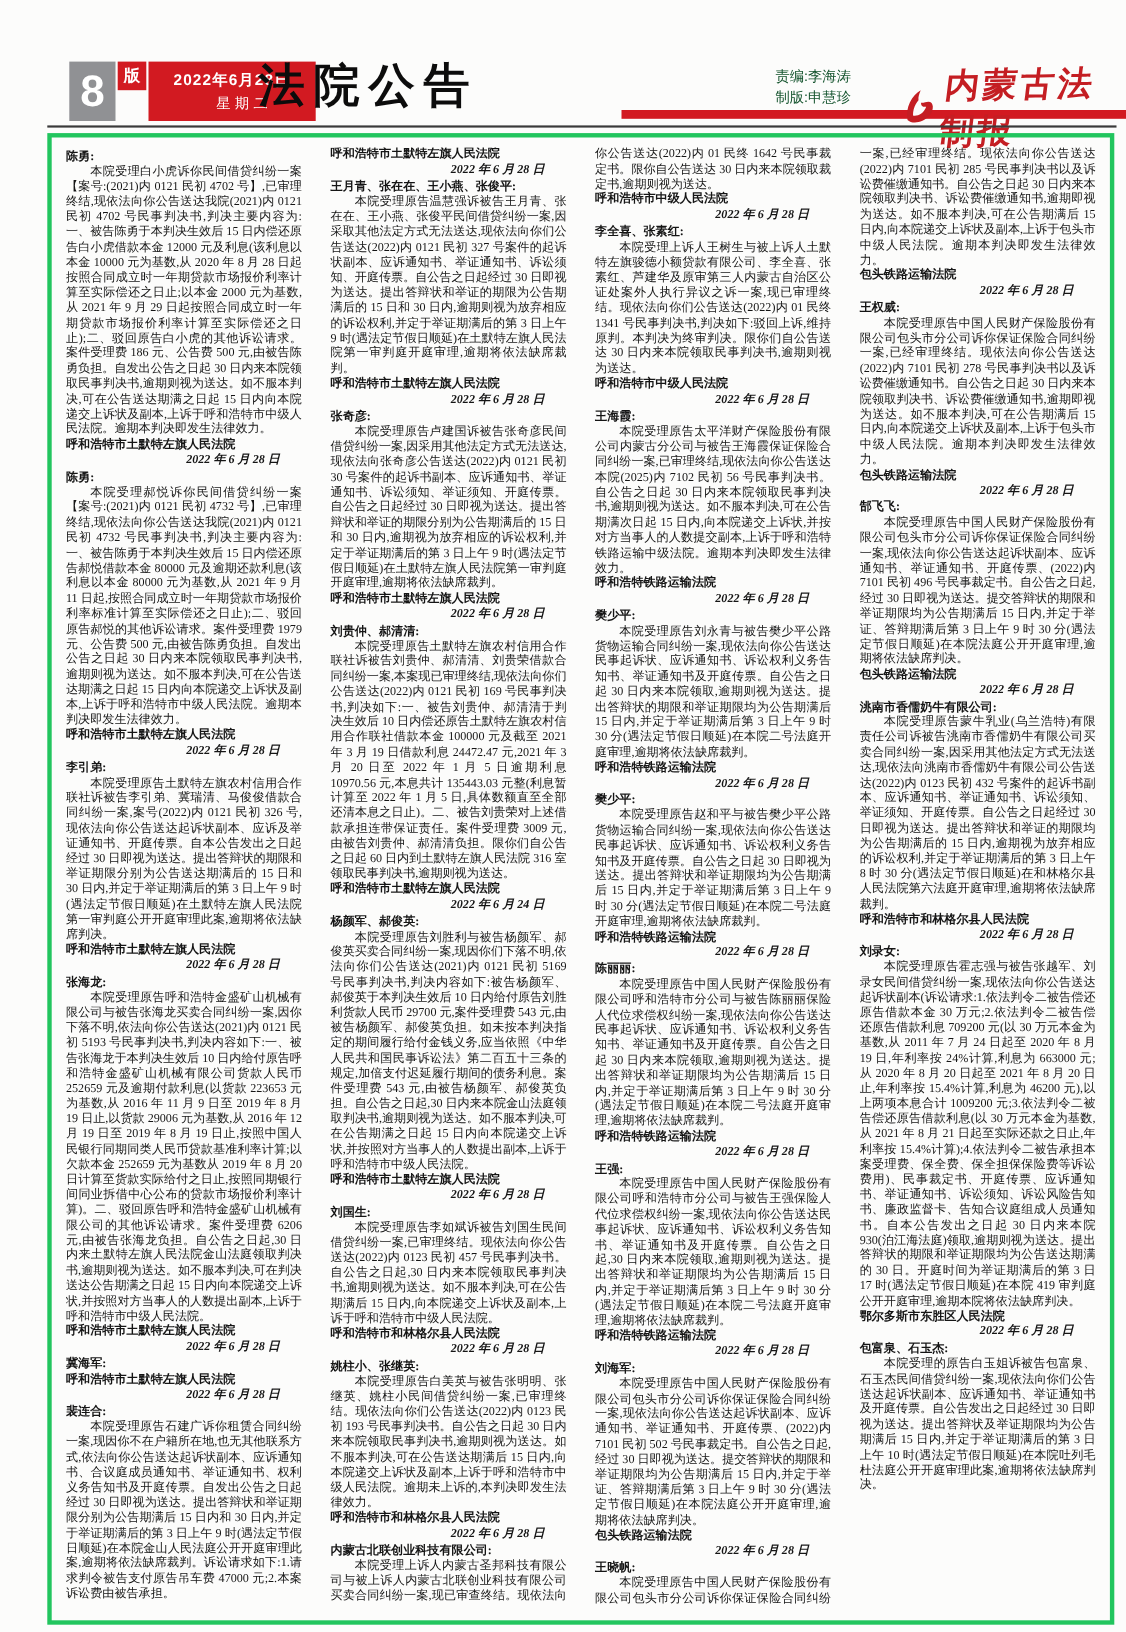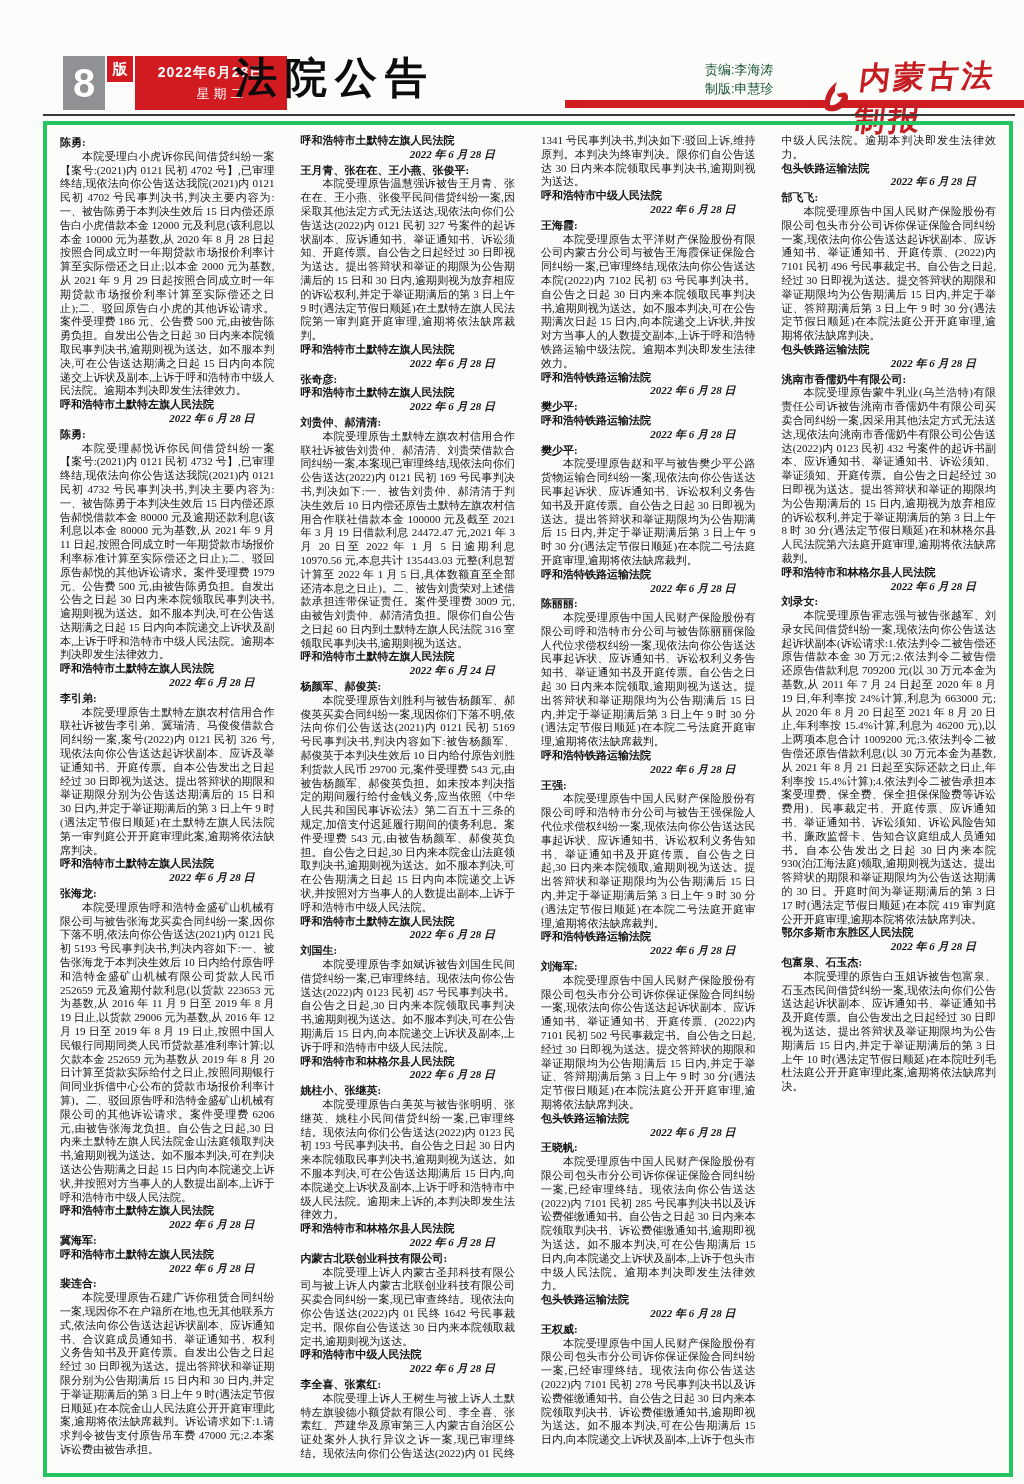--- a/index.html
+++ b/index.html
@@ -117,20 +117,21 @@
 
     <div class="ann">
       <div class="ann-to">王月青、张在在、王小燕、张俊平:</div>
       <div class="ann-body">本院受理原告温慧强诉被告王月青、张在在、王小燕、张俊平民间借贷纠纷一案,因采取其他法定方式无法送达,现依法向你们公告送达(2022)内 0121 民初 327 号案件的起诉状副本、应诉通知书、举证通知书、诉讼须知、开庭传票。自公告之日起经过 30 日即视为送达。提出答辩状和举证的期限为公告期满后的 15 日和 30 日内,逾期则视为放弃相应的诉讼权利,并定于举证期满后的第 3 日上午 9 时(遇法定节假日顺延)在土默特左旗人民法院第一审判庭开庭审理,逾期将依法缺席裁判。</div>
       <div class="ann-court">呼和浩特市土默特左旗人民法院</div>
       <div class="ann-date">2022 年 6 月 28 日</div>
     </div>
 
     <div class="ann">
       <div class="ann-to">张奇彦:</div>
+      <div class="ann-body">本院受理原告卢建国诉被告张奇彦民间借贷纠纷一案,因采用其他法定方式无法送达,现依法向张奇彦公告送达(2022)内 0121 民初 30 号案件的起诉书副本、应诉通知书、举证通知书、诉讼须知、举证须知、开庭传票。自公告之日起经过 30 日即视为送达。提出答辩状和举证的期限分别为公告期满后的 15 日和 30 日内,逾期视为放弃相应的诉讼权利,并定于举证期满后的第 3 日上午 9 时(遇法定节假日顺延)在土默特左旗人民法院第一审判庭开庭审理,逾期将依法缺席裁判。</div>
       <div class="ann-court">呼和浩特市土默特左旗人民法院</div>
       <div class="ann-date">2022 年 6 月 28 日</div>
     </div>
 
     <div class="ann">
       <div class="ann-to">刘贵仲、郝清清:</div>
       <div class="ann-body">本院受理原告土默特左旗农村信用合作联社诉被告刘贵仲、郝清清、刘贵荣借款合同纠纷一案,本案现已审理终结,现依法向你们公告送达(2022)内 0121 民初 169 号民事判决书,判决如下:一、被告刘贵仲、郝清清于判决生效后 10 日内偿还原告土默特左旗农村信用合作联社借款本金 100000 元及截至 2021 年 3 月 19 日借款利息 24472.47 元,2021 年 3 月 20 日至 2022 年 1 月 5 日逾期利息 10970.56 元,本息共计 135443.03 元整(利息暂计算至 2022 年 1 月 5 日,具体数额直至全部还清本息之日止)。二、被告刘贵荣对上述借款承担连带保证责任。案件受理费 3009 元,由被告刘贵仲、郝清清负担。限你们自公告之日起 60 日内到土默特左旗人民法院 316 室领取民事判决书,逾期则视为送达。</div>
       <div class="ann-court">呼和浩特市土默特左旗人民法院</div>
       <div class="ann-date">2022 年 6 月 24 日</div>
     </div>
@@ -165,27 +166,28 @@
 
     <div class="ann">
       <div class="ann-to">李全喜、张素红:</div>
       <div class="ann-body">本院受理上诉人王树生与被上诉人土默特左旗骏德小额贷款有限公司、李全喜、张素红、芦建华及原审第三人内蒙古自治区公证处案外人执行异议之诉一案,现已审理终结。现依法向你们公告送达(2022)内 01 民终 1341 号民事判决书,判决如下:驳回上诉,维持原判。本判决为终审判决。限你们自公告送达 30 日内来本院领取民事判决书,逾期则视为送达。</div>
       <div class="ann-court">呼和浩特市中级人民法院</div>
       <div class="ann-date">2022 年 6 月 28 日</div>
     </div>
 
     <div class="ann">
       <div class="ann-to">王海霞:</div>
-      <div class="ann-body">本院受理原告太平洋财产保险股份有限公司内蒙古分公司与被告王海霞保证保险合同纠纷一案,已审理终结,现依法向你公告送达本院(2022)内 7102 民初 63 号民事判决书。自公告之日起 30 日内来本院领取民事判决书,逾期则视为送达。如不服本判决,可在公告期满次日起 15 日内,向本院递交上诉状,并按对方当事人的人数提交副本,上诉于呼和浩特铁路运输中级法院。逾期本判决即发生法律效力。</div>
+      <div class="ann-body">本院受理原告太平洋财产保险股份有限公司内蒙古分公司与被告王海霞保证保险合同纠纷一案,已审理终结,现依法向你公告送达本院(2025)内 7102 民初 56 号民事判决书。自公告之日起 30 日内来本院领取民事判决书,逾期则视为送达。如不服本判决,可在公告期满次日起 15 日内,向本院递交上诉状,并按对方当事人的人数提交副本,上诉于呼和浩特铁路运输中级法院。逾期本判决即发生法律效力。</div>
       <div class="ann-court">呼和浩特铁路运输法院</div>
       <div class="ann-date">2022 年 6 月 28 日</div>
     </div>
 
     <div class="ann">
       <div class="ann-to">樊少平:</div>
+      <div class="ann-body">本院受理原告刘永青与被告樊少平公路货物运输合同纠纷一案,现依法向你公告送达民事起诉状、应诉通知书、诉讼权利义务告知书、举证通知书及开庭传票。自公告之日起 30 日内来本院领取,逾期则视为送达。提出答辩状的期限和举证期限均为公告期满后 15 日内,并定于举证期满后第 3 日上午 9 时 30 分(遇法定节假日顺延)在本院二号法庭开庭审理,逾期将依法缺席裁判。</div>
       <div class="ann-court">呼和浩特铁路运输法院</div>
       <div class="ann-date">2022 年 6 月 28 日</div>
     </div>
 
     <div class="ann">
       <div class="ann-to">樊少平:</div>
       <div class="ann-body">本院受理原告赵和平与被告樊少平公路货物运输合同纠纷一案,现依法向你公告送达民事起诉状、应诉通知书、诉讼权利义务告知书及开庭传票。自公告之日起 30 日即视为送达。提出答辩状和举证期限均为公告期满后 15 日内,并定于举证期满后第 3 日上午 9 时 30 分(遇法定节假日顺延)在本院二号法庭开庭审理,逾期将依法缺席裁判。</div>
       <div class="ann-court">呼和浩特铁路运输法院</div>
       <div class="ann-date">2022 年 6 月 28 日</div>
     </div>

